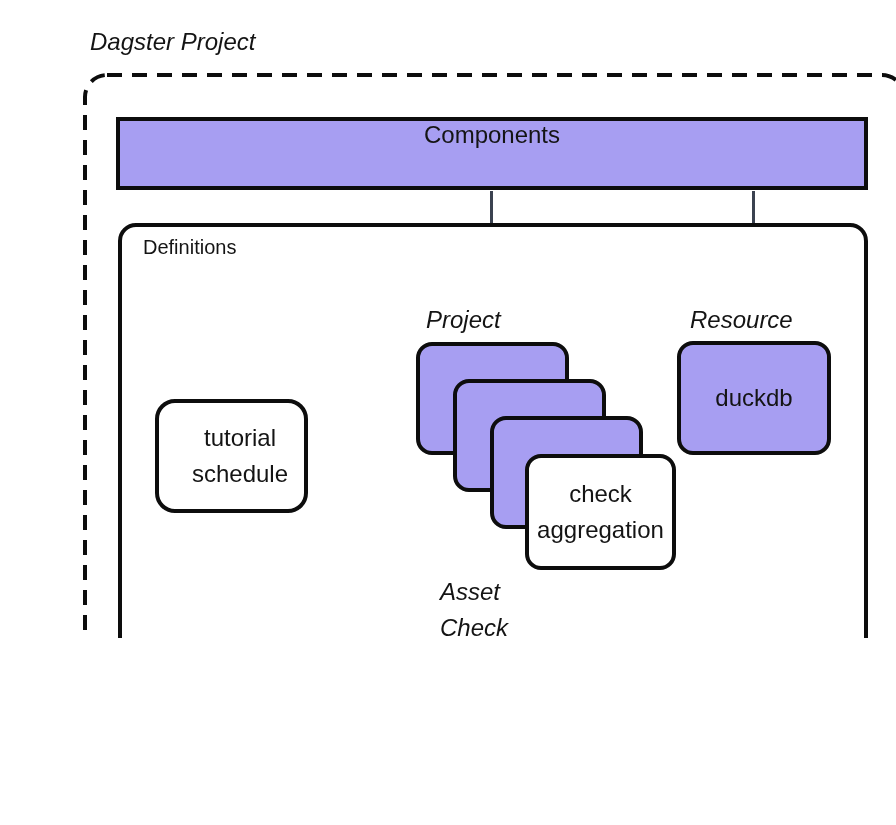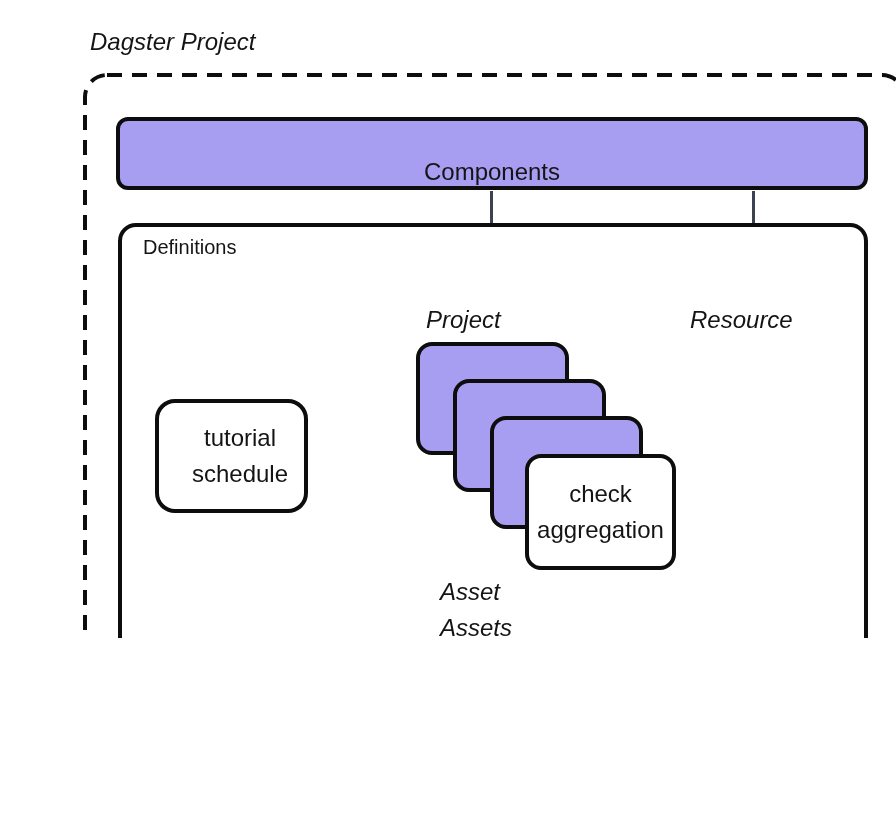--- a/index.html
+++ b/index.html
@@ -27,22 +27,22 @@
   }
   .group-label{
     font-size:24px;font-style:italic;font-weight:500;
     white-space:nowrap;line-height:1.5;
   }
   .group-label.wrap{white-space:normal;width:92px;}
   .bar{
     left:68px;top:117px;width:752px;height:73px;
     background:var(--node-fill);
     border:4px solid var(--outline);
-    border-radius:12px;
-    display:flex;align-items:flex-end;justify-content:center;
+    border-radius:0;
+    display:flex;align-items:flex-start;justify-content:center;
     font-size:24px;
   }
   .definitions-box{
     left:70px;top:223px;width:750px;height:527px;
     background:#ffffff;
     border:4px solid var(--outline);
     border-radius:18px;
   }
   .definitions-label{
     left:95px;top:236px;
@@ -113,16 +113,19 @@
 
   <div class="abs group-label" style="left:378px;top:302px;">Project</div>
   <div class="abs node purple" style="left:368px;top:342px;width:153px;height:113px;"></div>
   <div class="abs node purple" style="left:405px;top:379px;width:153px;height:113px;"></div>
   <div class="abs node purple" style="left:442px;top:416px;width:153px;height:113px;"></div>
   <div class="abs node white" style="left:477px;top:454px;width:151px;height:116px;">
     <span class="node-label">check aggregation</span>
   </div>
 
   <div class="abs group-label" style="left:642px;top:302px;text-align:center;">Resource</div>
+  <div class="abs node purple" style="left:629px;top:341px;width:154px;height:114px;">
+    <span class="node-label nowrap">duckdb</span>
+  </div>
 
-  <div class="abs group-label wrap" style="left:392px;top:574px;">Asset Assets</div>
+  <div class="abs group-label wrap" style="left:392px;top:574px;">Asset Check</div>
 
 </div>
 
 </body></html>

